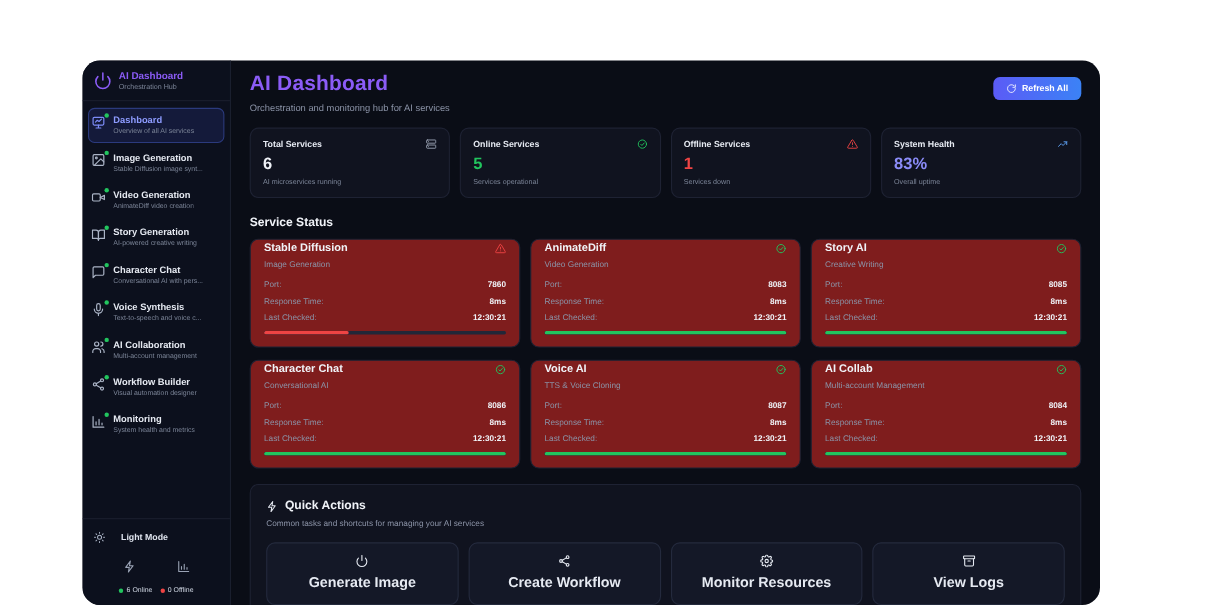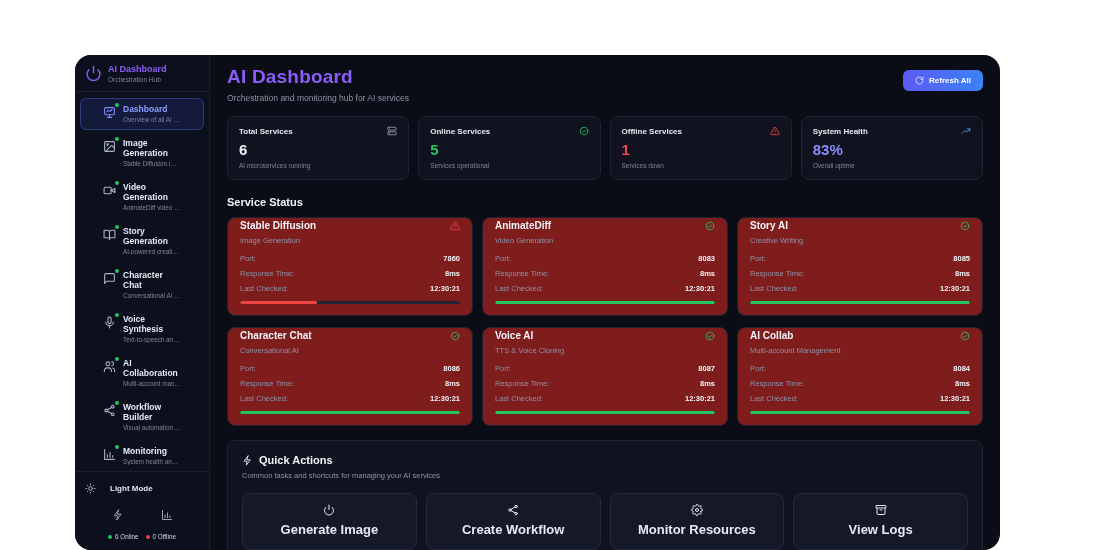--- a/index.html
+++ b/index.html
@@ -14,21 +14,21 @@
 
   
   .sidebar { width:135px; background:#0c101d; border-right:1px solid #1a1f2e;
     display:flex; flex-direction:column; flex:none; }
   .side-head { display:flex; gap:6px; align-items:center; padding:9px 10px 8px;
     border-bottom:1px solid #1a1f2e; }
   .logo { width:17px; height:17px; color:#8b5cf6; flex:none; }
   .side-title { font-size:9px; font-weight:bold; color:#8b5cf6; }
   .side-sub { font-size:6.5px; color:#7c8598; margin-top:2px; }
   nav { flex:1; padding:6px 5px; overflow:hidden; }
-  .nav-item { display:flex; gap:7px; align-items:flex-start; padding:5px 22px 6px;
+  .nav-item { display:flex; gap:7px; align-items:flex-start; padding:5px 2px 6px;
     border:1px solid transparent; border-radius:6px; margin-bottom:2px; cursor:pointer; }
   .nav-item.active { background:rgba(79,99,255,0.13); border-color:#2b3a7d; }
   .nav-ic { position:relative; width:13px; height:13px; flex:none; margin-top:1px; color:#aab3c5; }
   .nav-item.active .nav-ic { color:#7c8cf8; }
   .nav-ic .ic { width:13px; height:13px; }
   .ndot { position:absolute; top:-2px; right:-3px; width:4px; height:4px;
     border-radius:50%; background:#22c55e; }
   .nav-tx { min-width:0; }
   .nav-label { display:block; font-size:8.5px; font-weight:bold; color:#e6eaf2; }
   .nav-item.active .nav-label { color:#8e9cff; }

